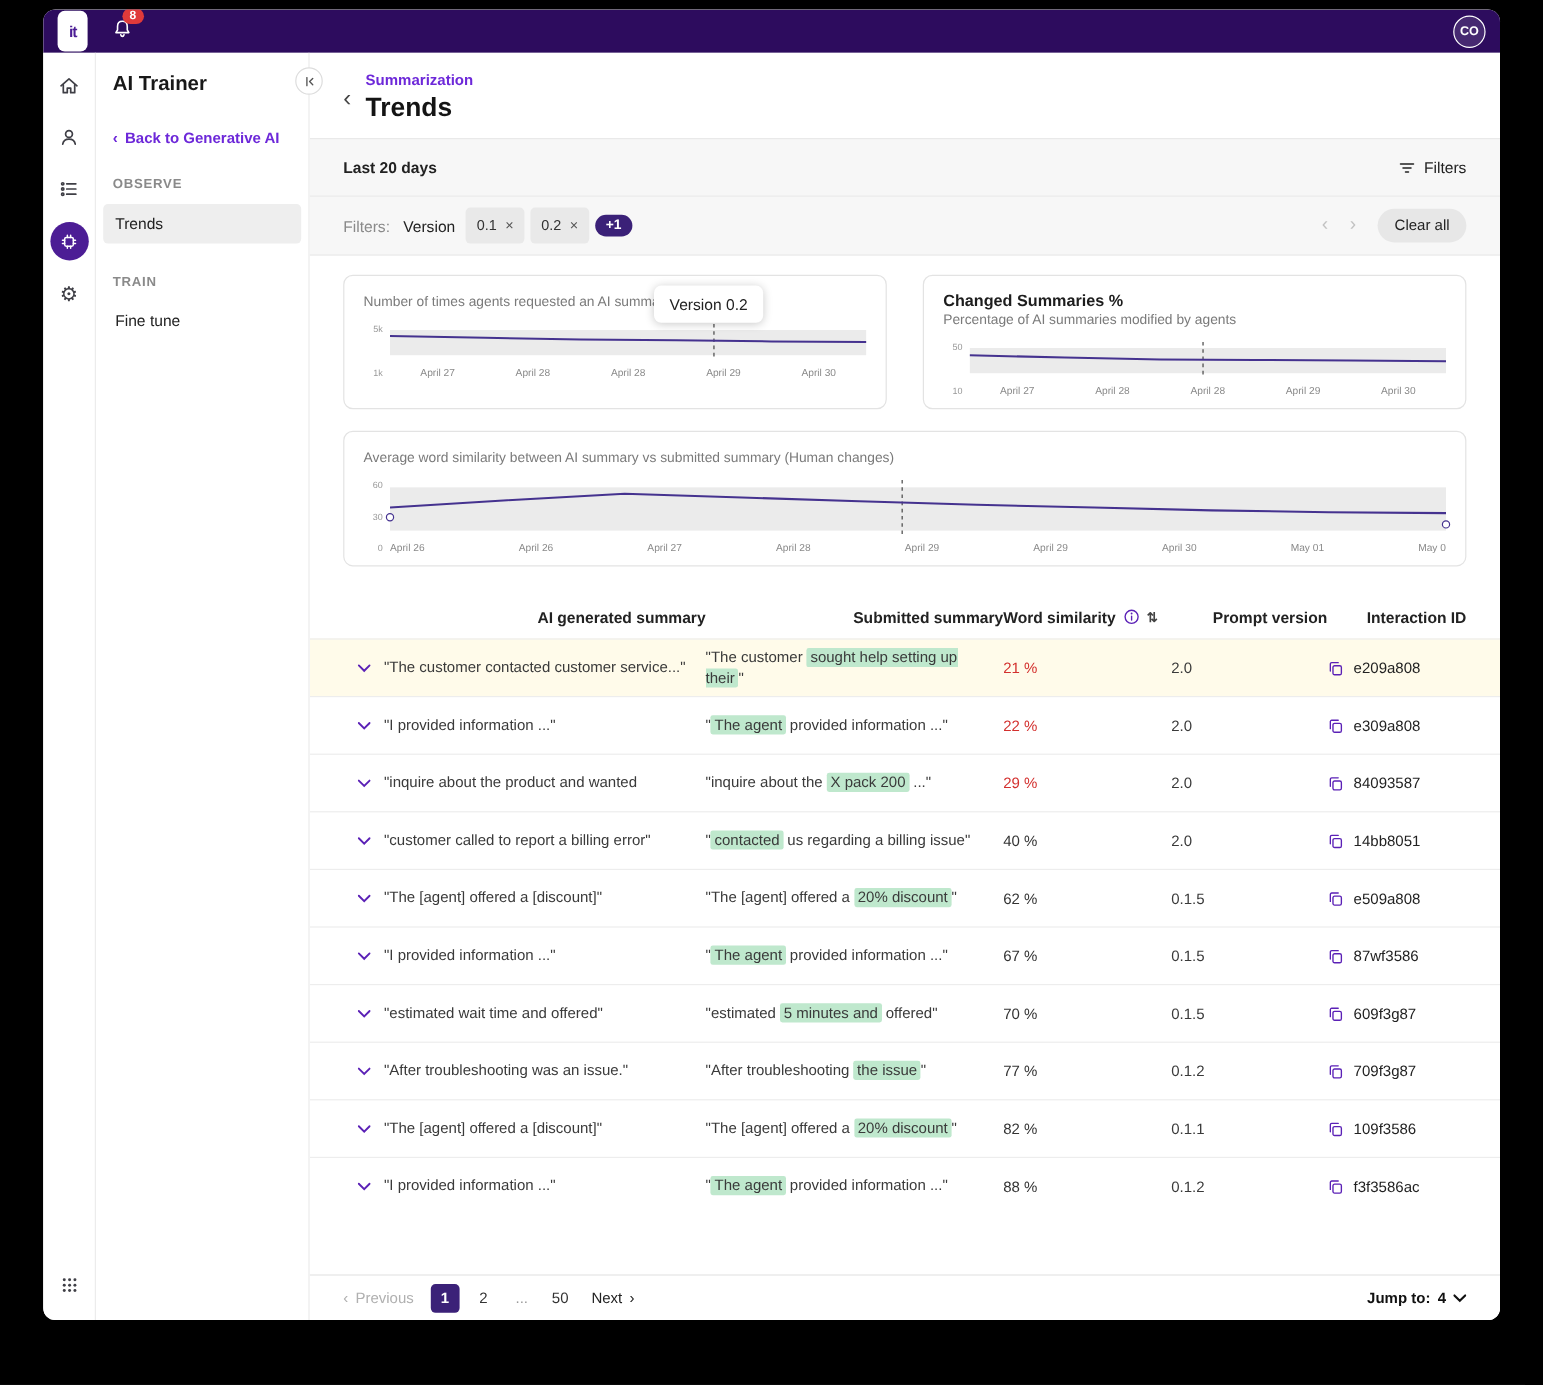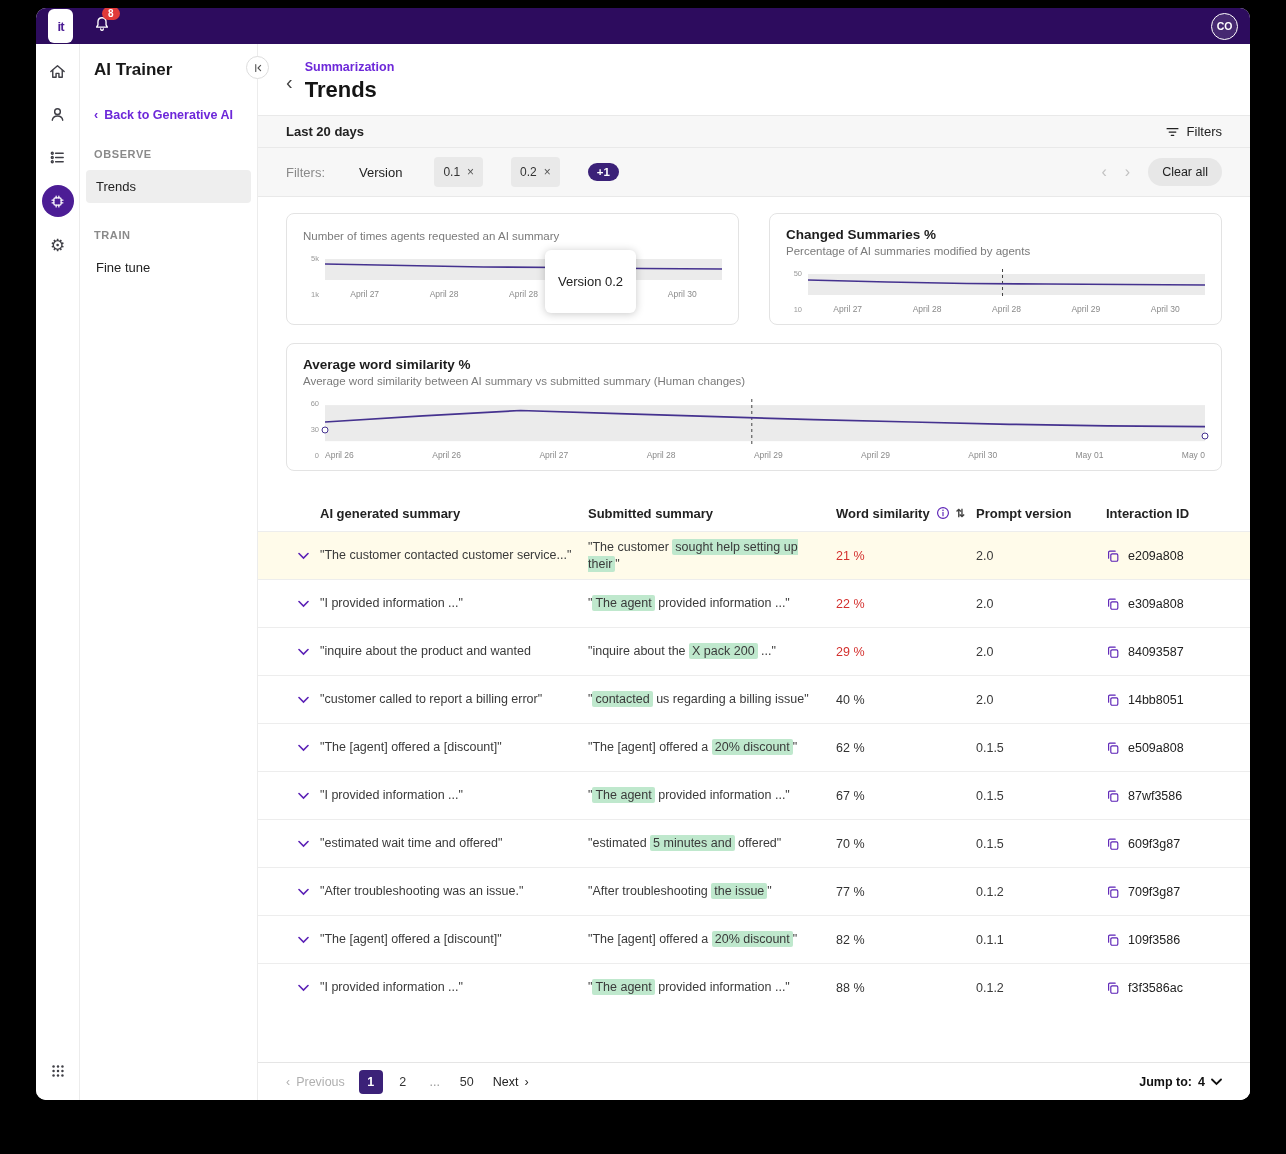--- a/index.html
+++ b/index.html
@@ -32,25 +32,25 @@
   .side-item.active { background:#eeeeee; }
 
   
   .main { flex:1; min-width:0; display:flex; flex-direction:column; background:#fff; }
   .page-header { padding:16px 28px 12px; display:flex; align-items:center; gap:12px; }
   .back-chevron { font-size:20px; color:#444; line-height:1; cursor:pointer; }
   .ph-text { display:flex; flex-direction:column; gap:3px; }
   .breadcrumb { color:#6d28d9; font-size:12.5px; font-weight:bold; cursor:pointer; }
   .page-title { font-size:22px; font-weight:bold; color:#141414; }
 
-  .toolbar { height:33px; flex:none; background:#f7f7f7; border-top:1px solid #e9e9e9; border-bottom:1px solid #e9e9e9; display:flex; align-items:center; justify-content:space-between; padding:0 28px; }
+  .toolbar { height:49px; flex:none; background:#f7f7f7; border-top:1px solid #e9e9e9; border-bottom:1px solid #e9e9e9; display:flex; align-items:center; justify-content:space-between; padding:0 28px; }
   .range-label { font-size:13px; font-weight:bold; color:#222; }
   .filters-btn { display:flex; align-items:center; gap:7px; font-size:13px; color:#222; cursor:pointer; }
 
-  .filterbar { height:49px; flex:none; background:#f7f7f7; border-bottom:1px solid #e9e9e9; display:flex; align-items:center; gap:28px; padding:0 28px; }
+  .filterbar { height:49px; flex:none; background:#f7f7f7; border-bottom:1px solid #e9e9e9; display:flex; align-items:center; gap:5px; padding:0 28px; }
   .filters-label { color:#8a8a8a; font-size:13px; }
   .filters-field { color:#222; font-size:13px; margin:0 4px 0 6px; }
   .chip { background:#e9e9e9; border-radius:4px; padding:8px 9px; font-size:12px; color:#333; display:flex; align-items:center; gap:7px; cursor:pointer; }
   .chip .x { color:#555; }
   .more-badge { background:#3b2178; color:#fff; font-size:11.5px; font-weight:bold; border-radius:11px; padding:3px 9px; cursor:pointer; }
   .fb-right { margin-left:auto; display:flex; align-items:center; gap:18px; }
   .nav-chevron { color:#c2c2c2; font-size:16px; cursor:pointer; }
   .clear-btn { background:#e7e7e7; border-radius:15px; padding:7px 14px; font-size:12.5px; color:#222; cursor:pointer; }
 
   
@@ -62,26 +62,26 @@
   .chart-sub { font-size:11.5px; color:#7a7a7a; margin-top:3px; }
   .chart-body { margin-top:12px; display:flex; gap:6px; }
   .y-ticks { width:16px; display:flex; flex-direction:column; justify-content:space-between; align-items:flex-end; font-size:7.5px; color:#999; }
   .plot { flex:1; position:relative; }
   .plot svg { display:block; width:100%; height:30px; }
   .chart-card.wide .plot svg { height:46px; }
   .dot { position:absolute; width:7px; height:7px; border:1.6px solid #45328f; background:#fff; border-radius:50%; transform:translate(-50%,-50%); }
   .x-labels { display:flex; margin-top:5px; font-size:8.5px; color:#8a8a8a;align-items:flex-end; }
   .chart-card.small .x-labels { justify-content:space-around; }
   .chart-card.wide .x-labels { justify-content:space-between; }
-  .tooltip { position:absolute; left:258px; top:36px; background:#fff; border-radius:6px; box-shadow:0 1px 8px rgba(0,0,0,.22); padding:24px 13px; font-size:13px; color:#222; z-index:4; }
+  .tooltip { position:absolute; left:258px; top:8px; background:#fff; border-radius:6px; box-shadow:0 1px 8px rgba(0,0,0,.22); padding:8px 13px; font-size:13px; color:#222; z-index:4; }
 
   
   .table-wrap { margin-top:24px; flex:1; min-height:0; overflow:hidden; display:flex; flex-direction:column; }
   .thead, .trow { display:grid; grid-template-columns:34px 268px 248px 140px 130px 1fr; align-items:center; padding:0 28px; }
-  .thead { height:36px; font-size:13px; font-weight:bold; color:#222; flex:none; }
+  .thead { height:36px; font-size:13px; font-weight:bold; color:#222; flex:none;text-align:right; }
   .th-sim { display:flex; align-items:center; gap:6px; }
   .sort-icon { font-size:11px; color:#444; cursor:pointer; }
   .trow { height:48px; border-top:1px solid #ededed; font-size:12.5px; color:#3a3a3a; cursor:pointer; }
   .trow.selected { background:#fffbea; }
   .expand { color:#5b21b6; display:inline-grid; place-items:center; cursor:pointer; }
   .c-ai, .c-sub { padding-right:14px; line-height:1.3; }
   .hl { background:#bfe8cd; padding:1px 3px; border-radius:2px; }
   .f-sim { color:#333; }
   .f-sim.danger { color:#d3302e; }
   .c-id { display:flex; align-items:center; gap:8px; color:#222; }
@@ -268,21 +268,20 @@
                     <span>April 28</span>
                     <span>April 28</span>
                     <span>April 29</span>
                     <span>April 30</span>
                   </div>
               </div>
             </div>
           </div>
         </div>
         <div class="chart-card wide">
-          <div class="chart-title">Average word similarity %</div>
           <div class="chart-sub">Average word similarity between AI summary vs submitted summary (Human changes)</div>
           <div class="chart-body">
             <div class="y-ticks">
                 <span>60</span>
                 <span>30</span>
                 <span>0</span>
               </div>
             <div class="plot">
               <svg class="plot-svg" viewBox="0 0 100 30" preserveAspectRatio="none">
                   <rect x="0" y="4.00" width="100" height="23.50" fill="#ebebeb"></rect>

